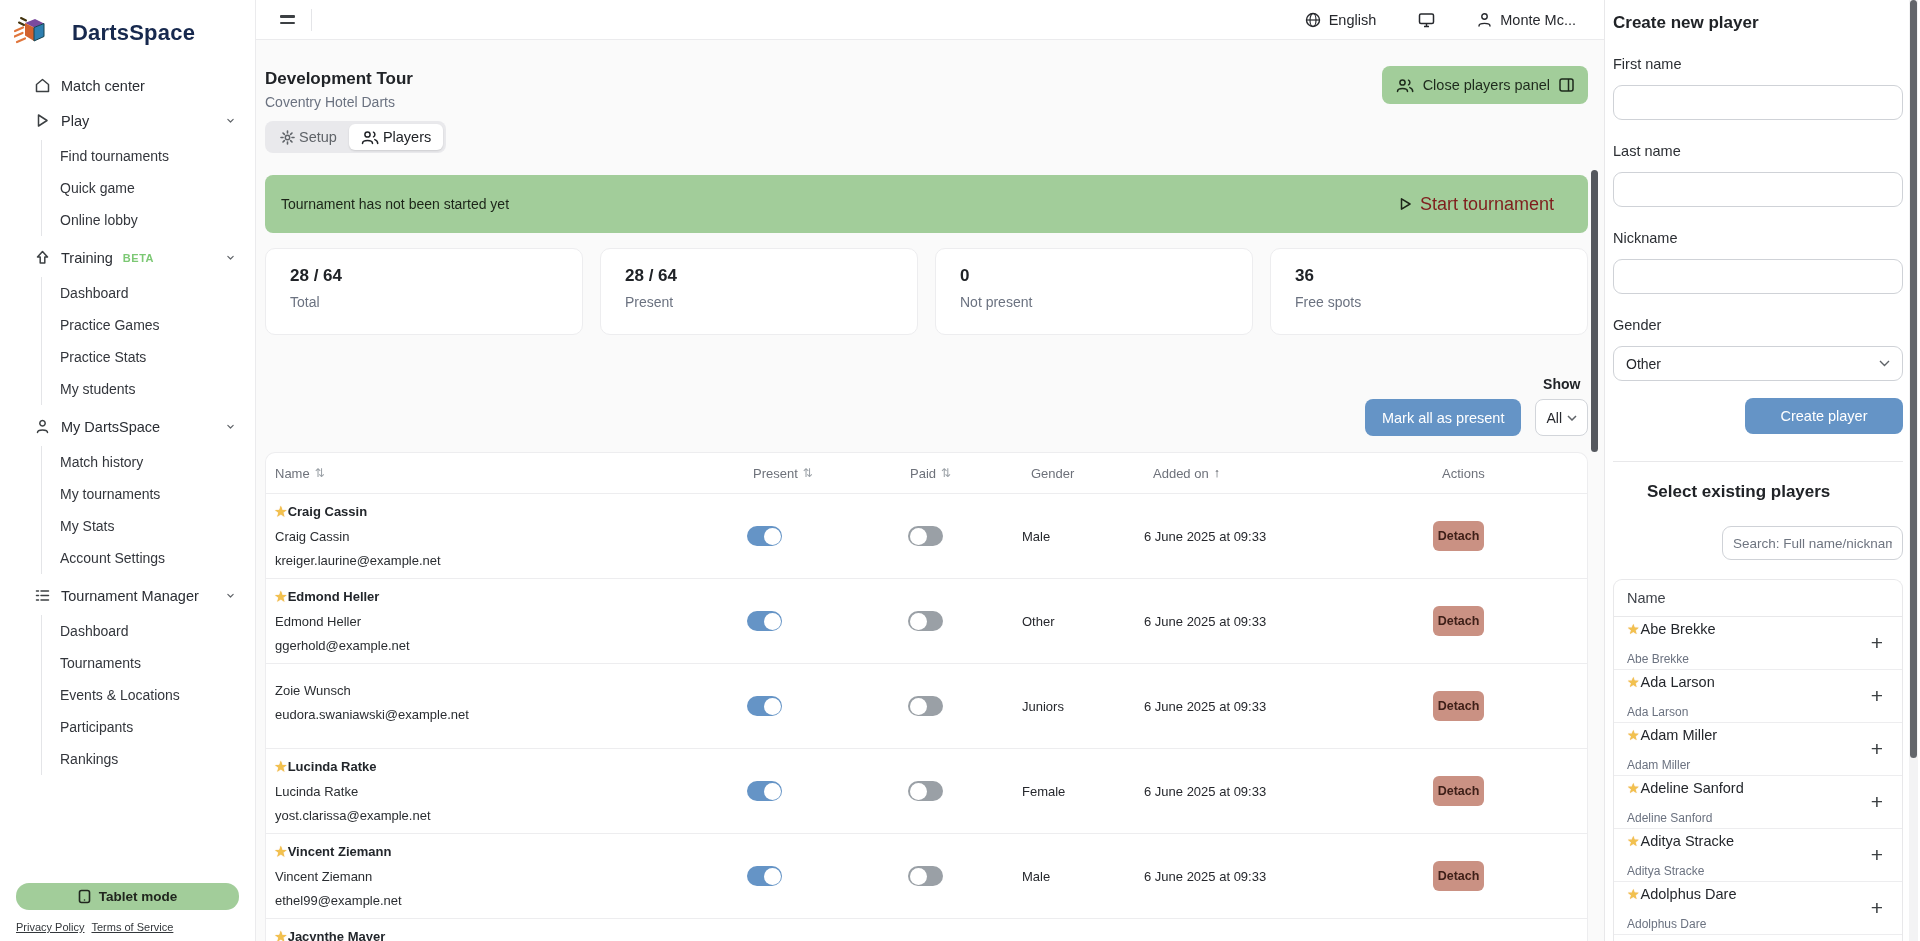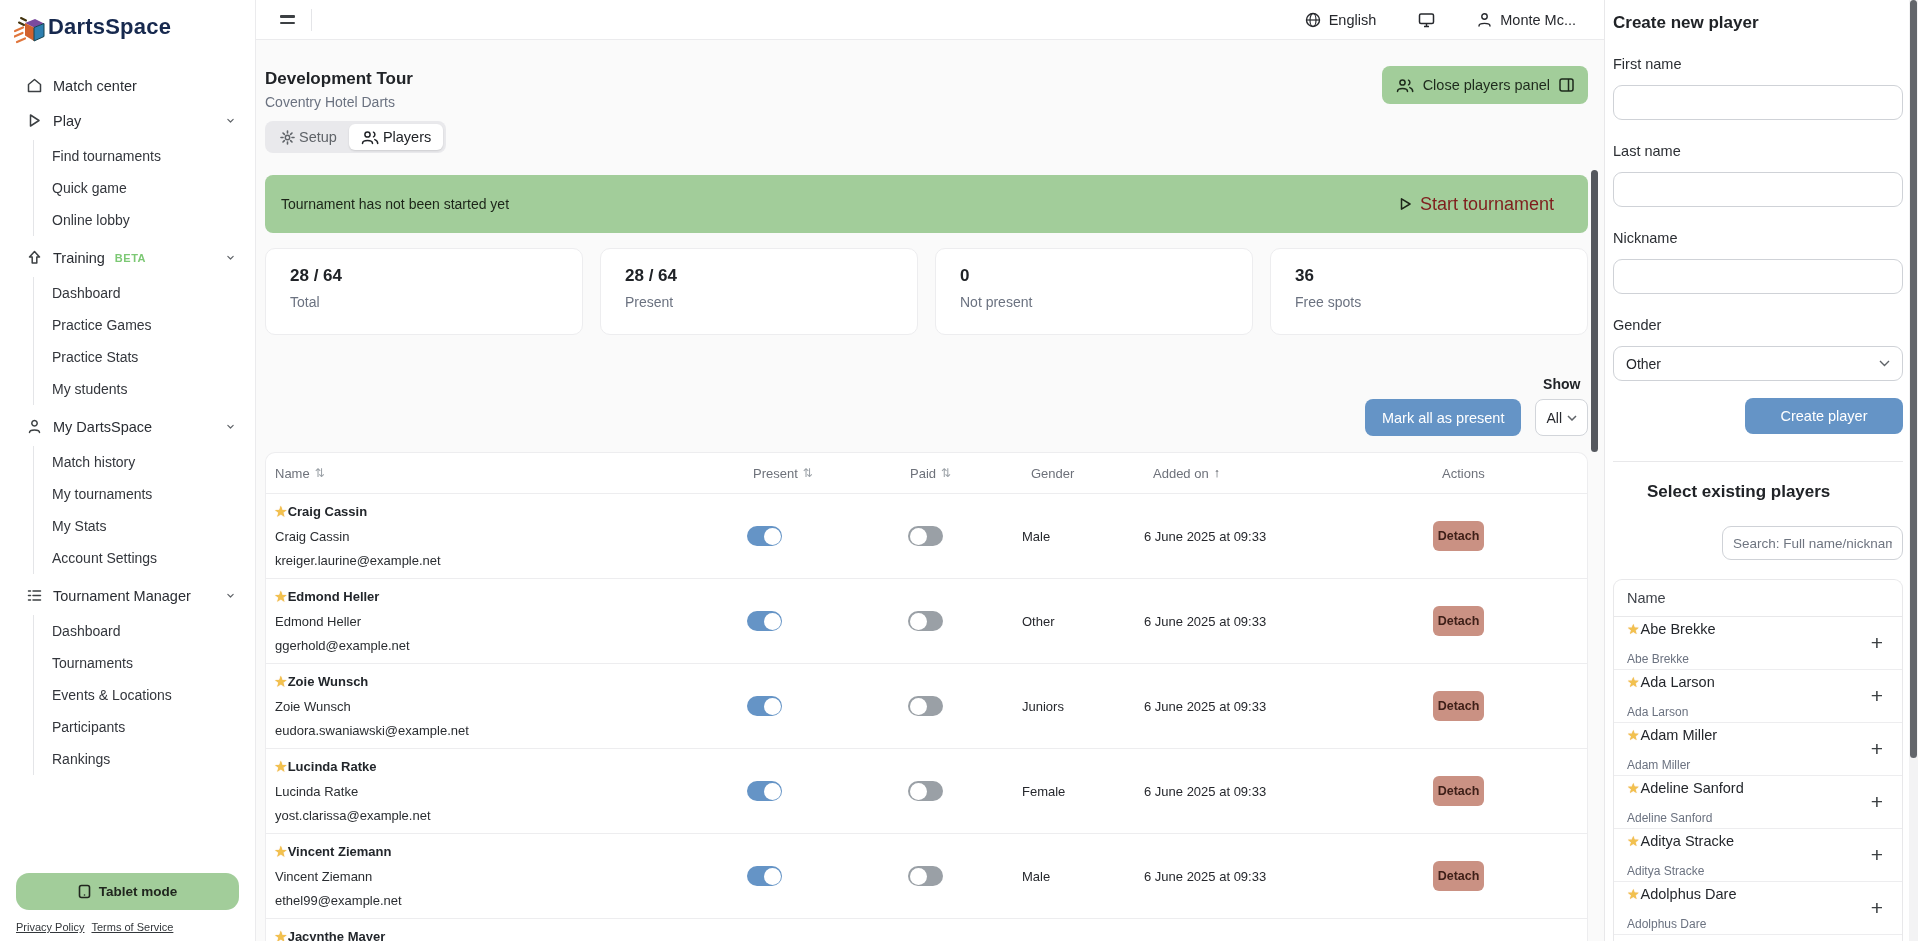--- a/index.html
+++ b/index.html
@@ -4,32 +4,32 @@
 <style>
   * { margin:0; padding:0; box-sizing:border-box; }
   html,body { width:1920px; height:941px; overflow:hidden; }
   body { position:relative; background:#fafafa; font-family:"Liberation Sans",sans-serif; color:#26282d; font-size:14px; }
   svg { display:block; }
   button { font-family:inherit; border:none; background:none; cursor:pointer; color:inherit; }
   input { font-family:inherit; outline:none; }
 
   
   .sidebar { position:absolute; left:0; top:0; width:256px; height:941px; background:#fff; border-right:1px solid #ebebed; z-index:5; }
-  .logo { display:flex; align-items:flex-start; gap:0; padding:14px 16px 10px 14px; }
+  .logo { display:flex; align-items:flex-end; gap:24px; padding:14px 16px 10px 14px; }
   .logo-text { font-size:22px; font-weight:700; color:#17294e; letter-spacing:.2px; }
-  .nav { padding:12px 8px 0 16px; }
+  .nav { padding:12px 8px 0 24px; }
   .nav-item { display:flex; align-items:center; gap:10px; height:35px; padding:0 10px; border-radius:6px; color:#2a2d33; cursor:pointer; }
   .nav-item .ni-icon { color:#3c4043; flex:0 0 auto; }
   .nav-item .ni-label { font-size:14.5px; }
   .nav-item .ni-badge { font-size:11px; font-weight:700; color:#7cc874; letter-spacing:.5px; }
   .nav-item .ni-chevron { margin-left:auto; color:#5f6368; }
   .nav-children { border-left:1px solid #e4e5e8; margin:2px 0 4px 17px; }
   .nav-child { display:flex; align-items:center; height:32px; padding-left:18px; font-size:14px; color:#33363c; border-radius:6px; cursor:pointer; }
   .sidebar-bottom { position:absolute; left:0; bottom:0; width:100%; padding:0 16px 8px 16px; }
-  .tablet-btn { display:flex; align-items:center; justify-content:center; gap:8px; width:100%; height:37px; background:#a2cd9a; border-radius:13px; font-size:13.5px; font-weight:700; color:#20261e; }
+  .tablet-btn { display:flex; align-items:center; justify-content:center; gap:8px; width:100%; height:27px; background:#a2cd9a; border-radius:13px; font-size:13.5px; font-weight:700; color:#20261e; }
   .footer-links { display:flex; gap:7px; margin-top:11px; }
   .footer-links a { font-size:11px; color:#33373b; text-decoration:underline; cursor:pointer; }
 
   
   .topbar { position:absolute; left:256px; top:0; width:1348px; height:40px; background:#fff; border-bottom:1px solid #ebebed; display:flex; align-items:center; z-index:4; }
   .hamburger { margin-left:20px; display:flex; flex-direction:column; gap:4px; padding:4px; }
   .hamburger span { display:block; width:15px; height:2.5px; background:#3c4043; border-radius:1px; }
   .top-divider { width:1px; height:22px; background:#e4e5e8; margin-left:12px; }
   .topbar-right { margin-left:auto; margin-right:28px; display:flex; align-items:center; gap:42px; }
   .top-chip { display:flex; align-items:center; gap:8px; font-size:14.5px; color:#26282d; cursor:pointer; }
@@ -406,21 +406,20 @@
           </div>
           <div class="toggle off tog-paid">
             <div class="knob"></div>
           </div>
           <div class="cell-text">Other</div>
           <div class="cell-text">6 June 2025 at 09:33</div>
           <div><button class="detach-btn">Detach</button></div>
         </div>
         <div class="t-grid t-row">
           <div class="cell-name">
-            <div class="cname-star"><span class="star">★</span>Zoie Wunsch</div>
             <div class="cname-full">Zoie Wunsch</div>
             <div class="cname-email">eudora.swaniawski@example.net</div>
           </div>
           <div class="toggle on tog-present">
             <div class="knob"></div>
           </div>
           <div class="toggle off tog-paid">
             <div class="knob"></div>
           </div>
           <div class="cell-text">Juniors</div>

